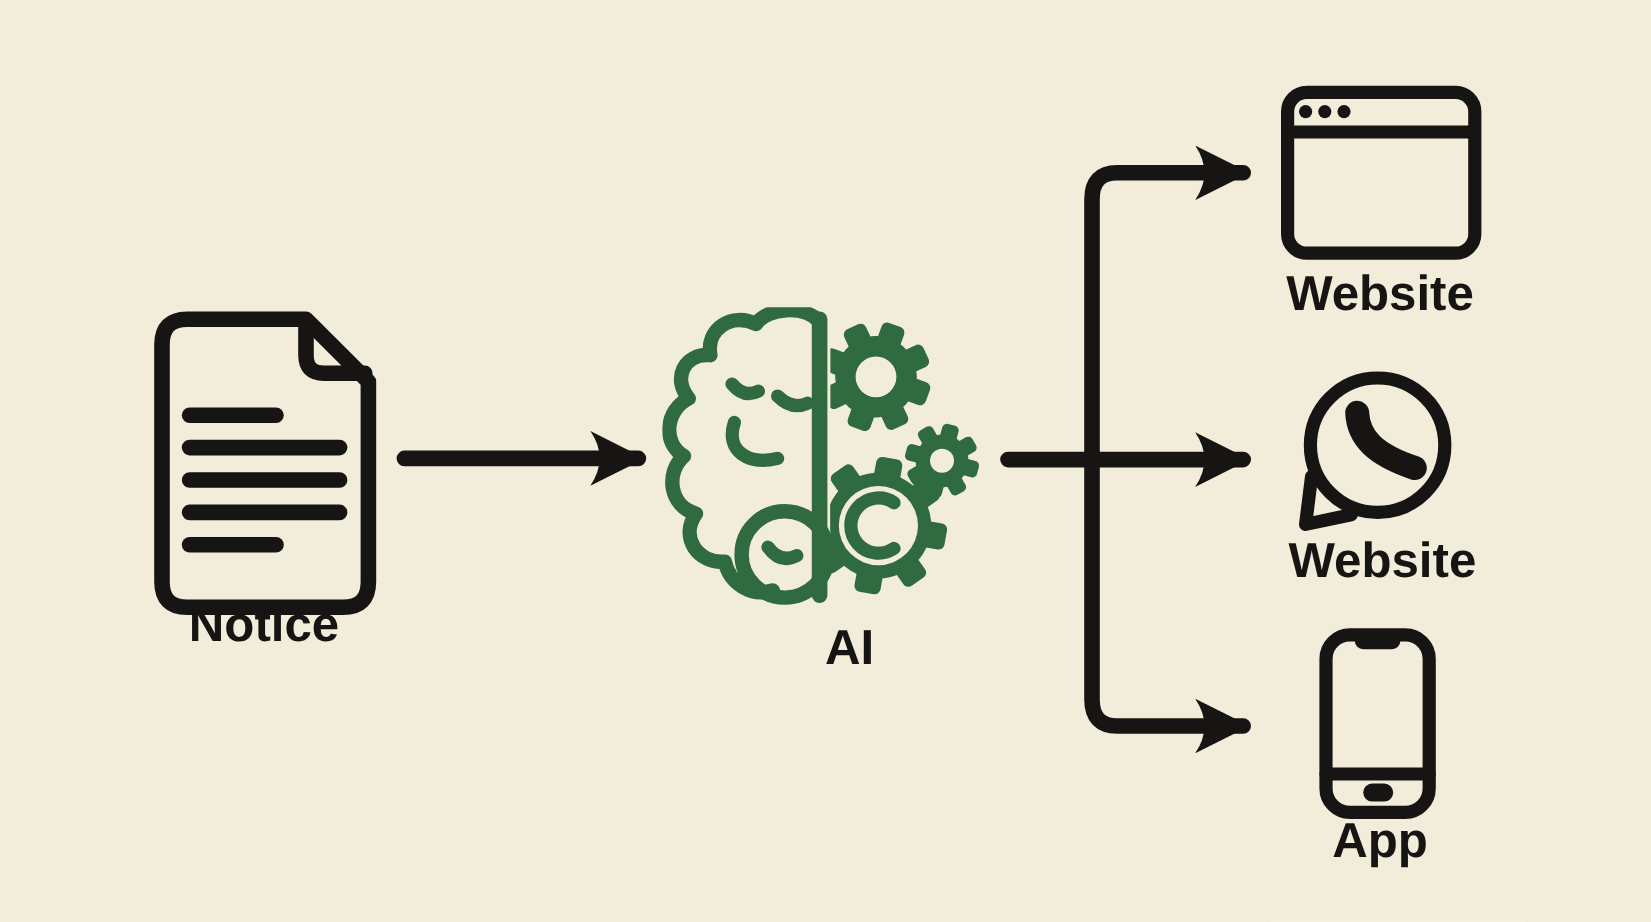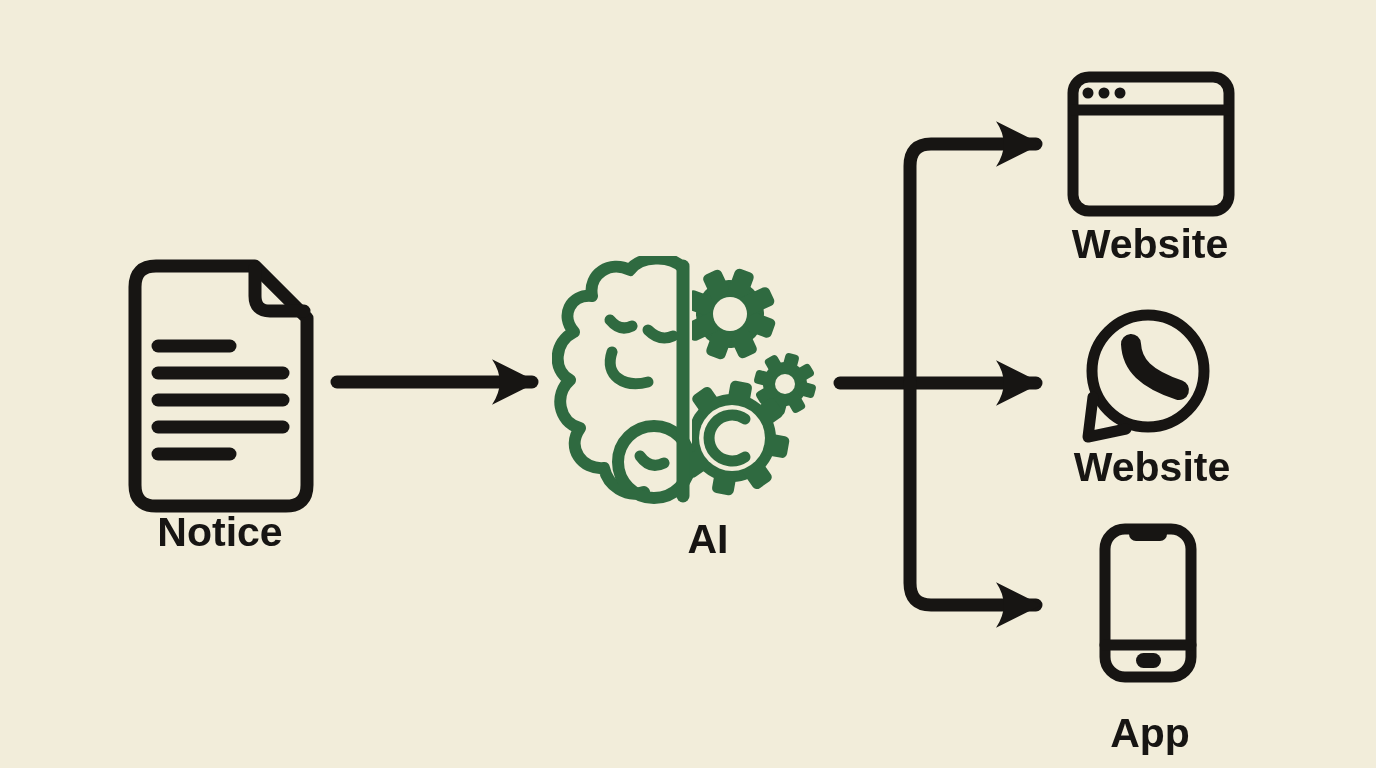--- a/index.html
+++ b/index.html
@@ -125,19 +125,19 @@
     <path class="sI" stroke-width="20" d="M51 42 C52 63 66 77 99 88"></path>
   </svg>
 
   <svg class="icon-abs" style="left:1098px;top:522px" width="100" height="162" viewBox="0 0 100 162">
     <rect class="sI" stroke-width="11" x="7" y="7" width="86" height="148" rx="20"></rect>
     <rect class="fI" x="31" y="3" width="38" height="16" rx="7"></rect>
     <path class="sI" stroke-width="11" d="M7 123 H93"></path>
     <rect class="fI" x="38" y="131" width="25" height="15" rx="7.5"></rect>
   </svg>
 
-  <div class="label" style="left:220px;top:512px">Notice</div>
+  <div class="label" style="left:220px;top:500px">Notice</div>
   <div class="label" style="left:708px;top:519px">AI</div>
   <div class="label" style="left:1150px;top:224px">Website</div>
   <div class="label" style="left:1152px;top:447px">Website</div>
-  <div class="label" style="left:1150px;top:713px">App</div>
+  <div class="label" style="left:1150px;top:680px">App</div>
 
 </div>
 
 </body></html>

